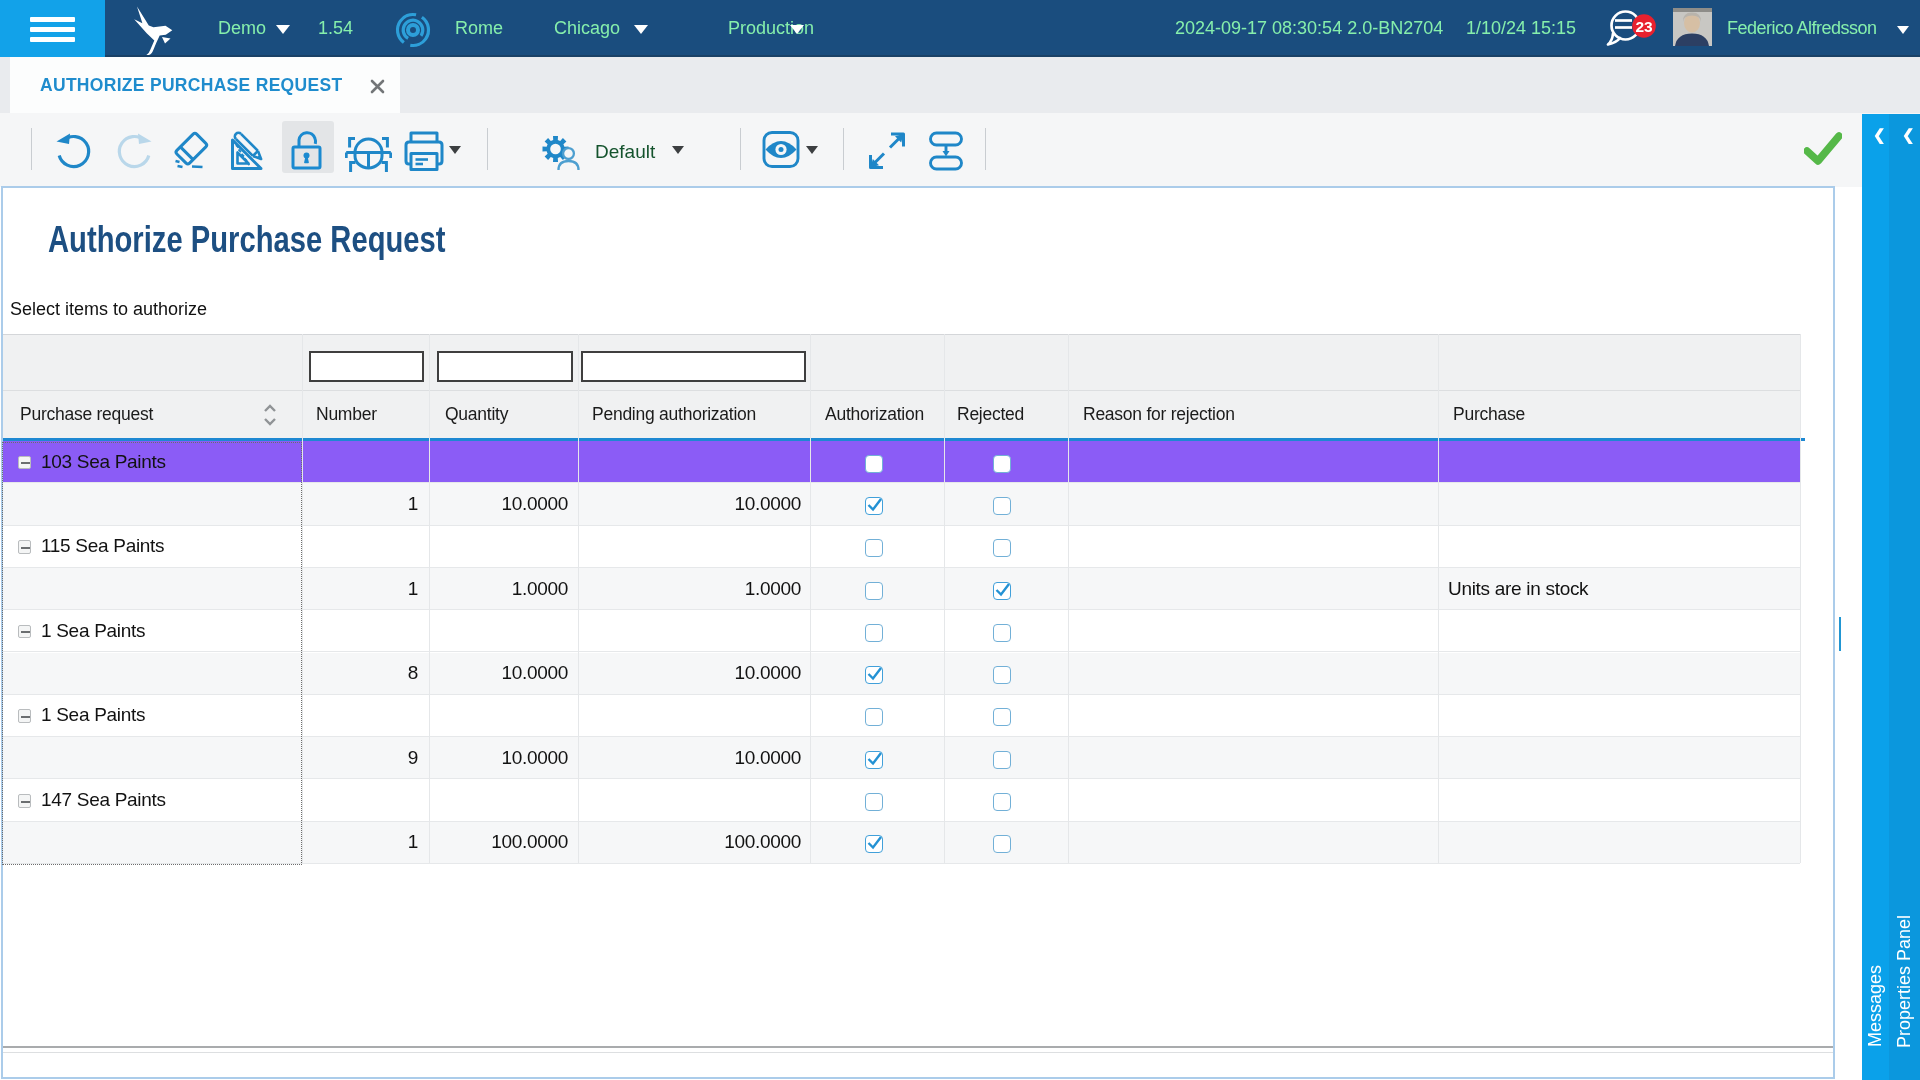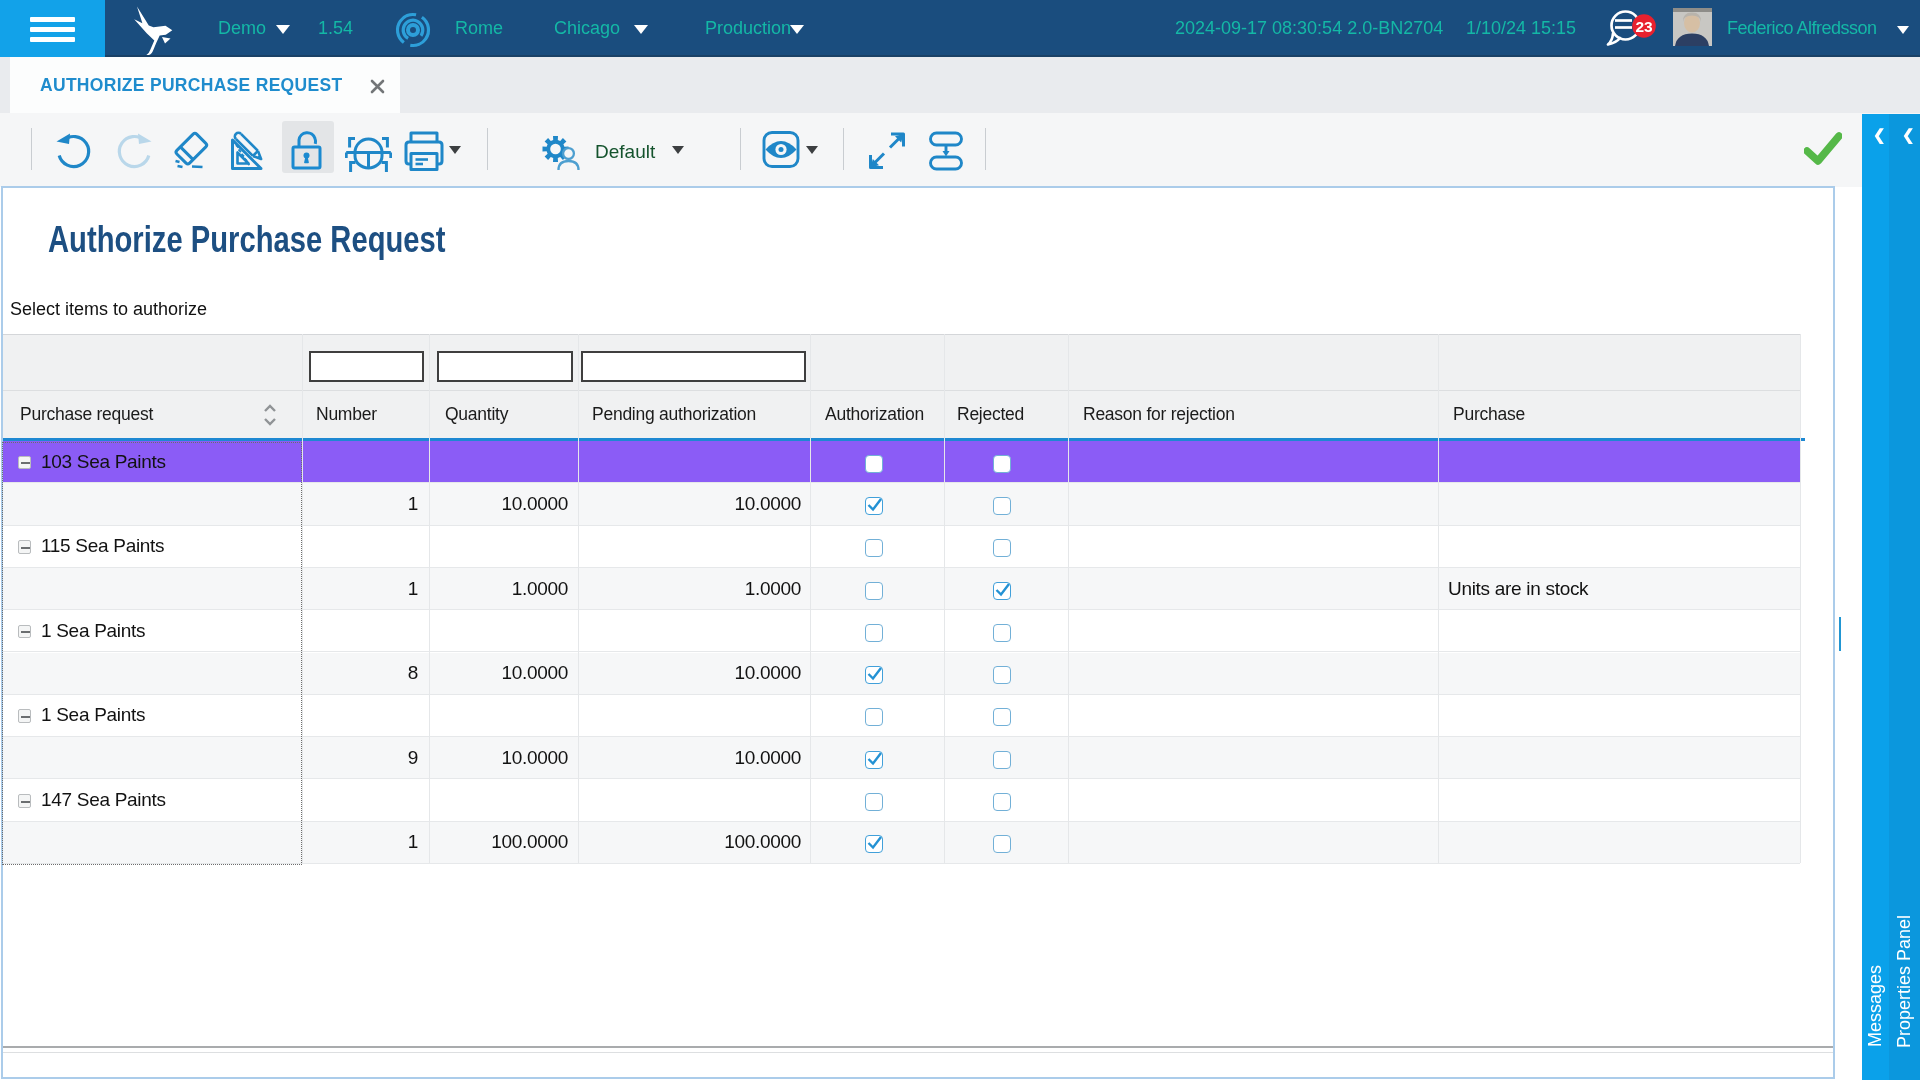--- a/index.html
+++ b/index.html
@@ -4,21 +4,21 @@
 <style>
 * { margin:0; padding:0; box-sizing:border-box; }
 html,body { width:1920px; height:1080px; overflow:hidden; background:#fff; }
 body { font-family:"Liberation Sans", sans-serif; position:relative; }
 .abs { position:absolute; }
 
 
 #topbar { position:absolute; left:0; top:0; width:1920px; height:57px; background:#1a4d7e; }
 #burger { position:absolute; left:0; top:0; width:105px; height:57px; background:#12a2e9; }
 #burger .bar { position:absolute; left:30px; width:45px; height:5px; background:#fff; border-radius:1px; }
-.tb-text { position:absolute; color:#14b8a6; font-size:18px; line-height:57px; height:57px; white-space:nowrap; }
+.tb-text { position:absolute; color:#86efac; font-size:18px; line-height:57px; height:57px; white-space:nowrap; }
 .tri { position:absolute; width:0; height:0; border-left:7px solid transparent; border-right:7px solid transparent; border-top:9px solid #fff; top:25px; }
 
 
 #tabstrip { position:absolute; left:0; top:57px; width:1920px; height:56px; background:#e9ebee; }
 #tab { position:absolute; left:10px; top:0; width:390px; height:56px; background:#fcfdfd; }
 #tab .txt { position:absolute; left:30px; top:0; line-height:56px; color:#1f8ccd; font-size:17.5px; font-weight:bold; letter-spacing:0.3px; }
 
 
 #toolbarstrip { position:absolute; left:0; top:113px; width:1920px; height:74px; background:#f5f6f7; }
 .sep { position:absolute; top:15px; width:1px; height:42px; background:#c9cdd1; }
@@ -78,21 +78,21 @@
   <svg class="abs" style="left:394px;top:11px" width="38" height="38" viewBox="0 0 38 38">
     <g fill="none" stroke="#2d9fd9" stroke-width="3.2">
       <circle cx="19" cy="19" r="15.5" stroke-dasharray="41.7 7 41.7 7" transform="rotate(-55 19 19)"></circle>
       <circle cx="19" cy="19" r="9.8" stroke-dasharray="47 14.6" transform="rotate(120 19 19)"></circle>
       <circle cx="19" cy="19" r="5" stroke-width="4"></circle>
     </g>
   </svg>
   <span class="tb-text" style="left:455px">Rome</span>
   <span class="tb-text" style="left:554px">Chicago</span>
   <span class="tri" style="left:634px"></span>
-  <span class="tb-text" style="left:705px">Production</span>
+  <span class="tb-text" style="left:728px">Production</span>
   <span class="tri" style="left:790px"></span>
   <span class="tb-text" style="left:1175px">2024-09-17 08:30:54 2.0-BN2704</span>
   <span class="tb-text" style="left:1466px">1/10/24 15:15</span>
   <svg class="abs" style="left:1602px;top:5px" width="58" height="44" viewBox="0 0 58 44">
     <circle cx="23.5" cy="20.5" r="14" fill="none" stroke="#fff" stroke-width="2.7"></circle>
     <path d="M11 28.5 Q10.5 35.5 6 39.5 Q14.5 37.5 18 33" fill="none" stroke="#fff" stroke-width="2.7" stroke-linejoin="round" stroke-linecap="round"></path>
     <line x1="13" y1="15.5" x2="30" y2="15.5" stroke="#fff" stroke-width="2.7"></line>
     <line x1="13" y1="22.5" x2="30" y2="22.5" stroke="#fff" stroke-width="2.7"></line>
     <circle cx="42" cy="21" r="11.8" fill="#e8212e"></circle>
     <text x="42" y="26.5" font-size="15.5" font-weight="bold" fill="#fff" text-anchor="middle" font-family="Liberation Sans, sans-serif">23</text>

